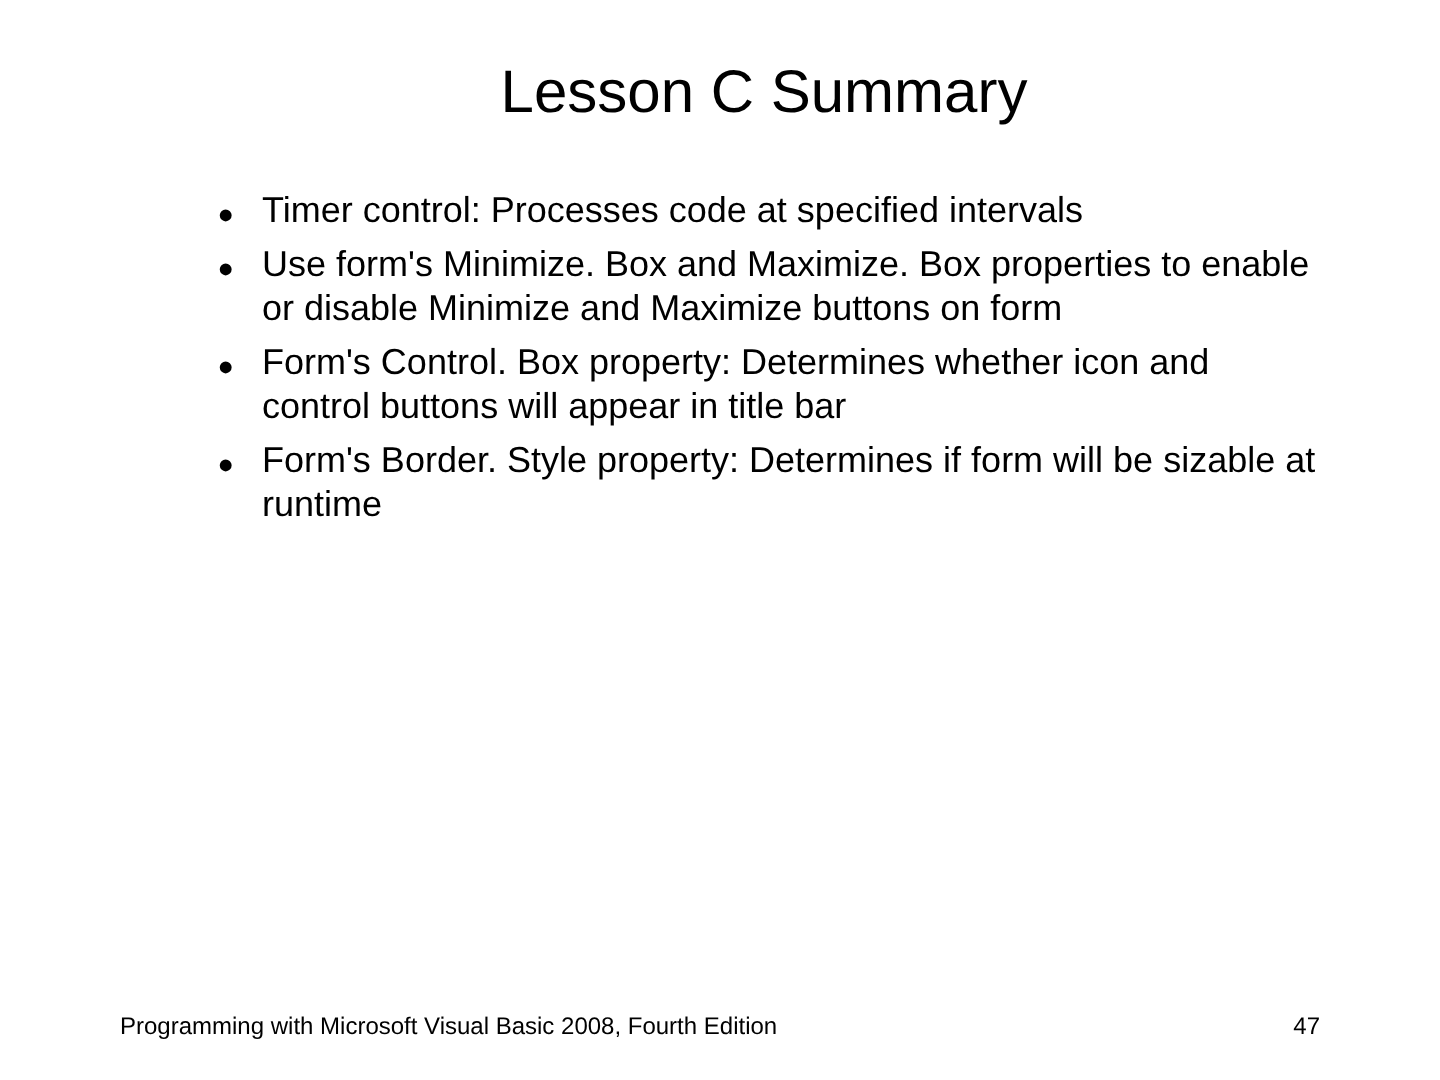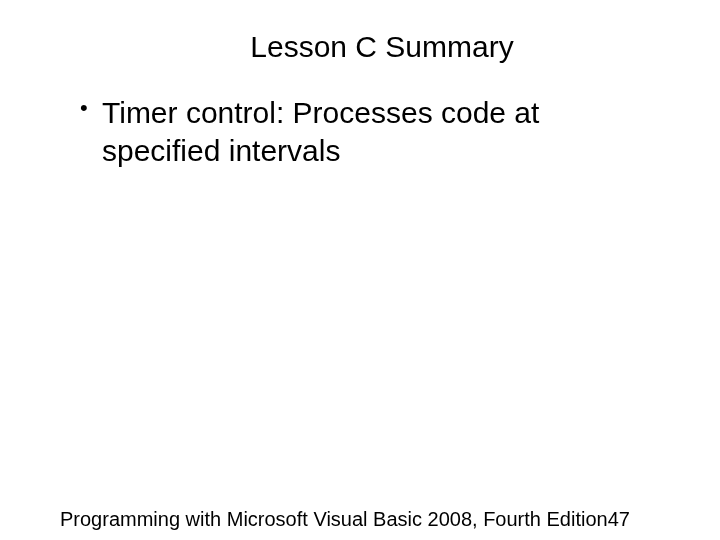--- a/index.html
+++ b/index.html
@@ -20,22 +20,22 @@
   }
   .title {
     text-align: center;
     font-size: 30px;
     font-weight: 400;
     padding-top: 30px;
     padding-bottom: 10px;
     padding-left: 44px;
   }
   .body {
-    padding: 20px 60px 0 80px;
-    font-size: 30px;
+    padding: 20px 60px 0 109px;
+    font-size: 18px;
     line-height: 1.25;
   }
   ul {
     list-style: none;
     margin: 0;
     padding: 0;
   }
   li {
     position: relative;
     padding-left: 22px;
@@ -43,38 +43,42 @@
   }
   li::before {
     content: "•";
     position: absolute;
     left: 0;
     top: 0;
     font-size: 22px;
   }
   .footer {
     position: absolute;
-    bottom: 9px;
+    bottom: 20px;
     left: 60px;
     right: 60px;
-    font-size: 20px;
+    font-size: 12px;
     display: flex;
+    justify-content: space-between;
     align-items: baseline;
   }
 </style>
 </head>
 <body>
 
 <div class="slide">
 
   <div class="title">Lesson C Summary</div>
 
   <div class="body">
     <ul>
       <li>Timer control: Processes code at specified intervals</li>
+      <li>Use form's Minimize. Box and Maximize. Box properties to enable or disable Minimize and Maximize buttons on form</li>
+      <li>Form's Control. Box property: Determines whether icon and control buttons will appear in title bar</li>
+      <li>Form's Border. Style property: Determines if form will be sizable at runtime</li>
     </ul>
   </div>
 
   <div class="footer">
     <span>Programming with Microsoft Visual Basic 2008, Fourth Edition</span>
     <span>47</span>
   </div>
 
 </div>
 

